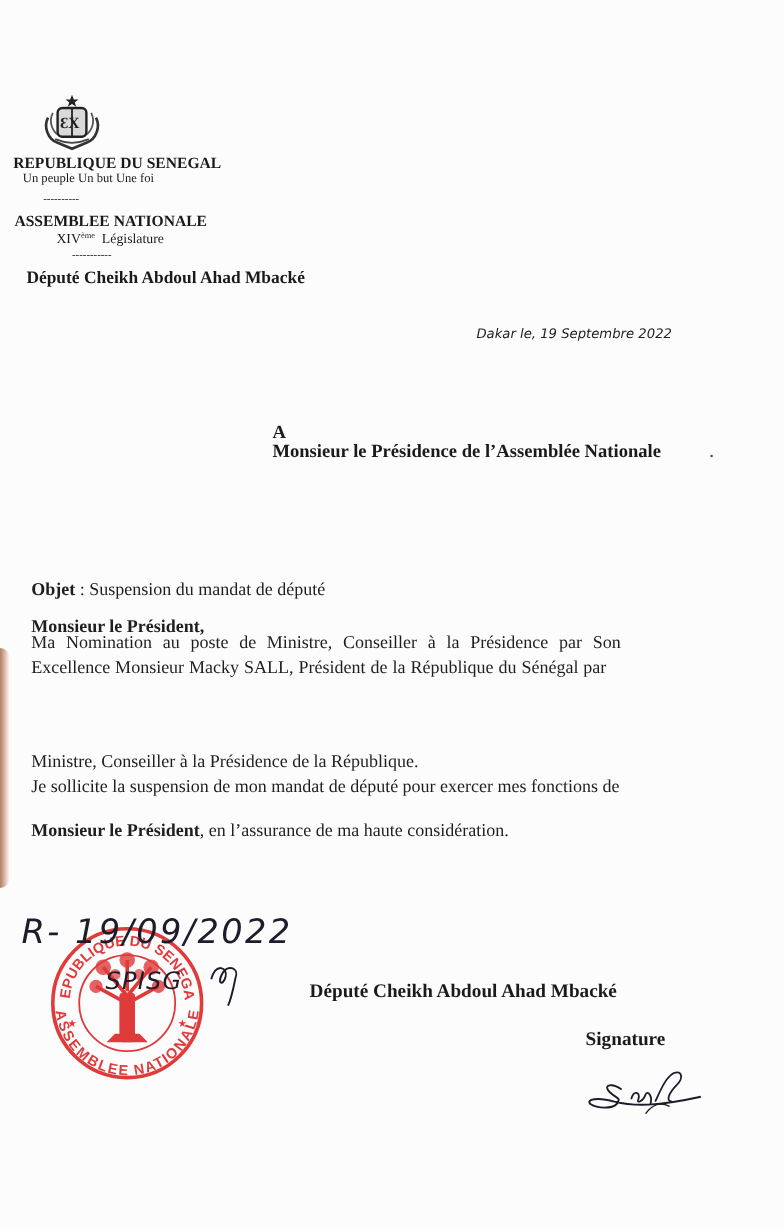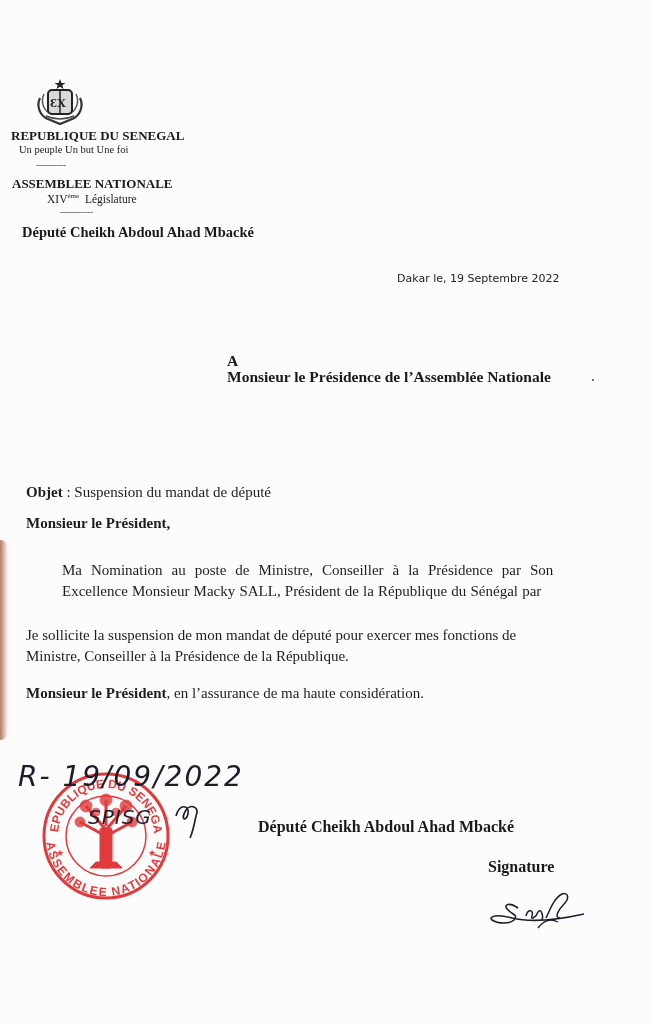--- a/index.html
+++ b/index.html
@@ -17,21 +17,21 @@
       background: linear-gradient(90deg, #8a4a2e 0%, #c48a6a 40%, rgba(255,255,255,0) 100%);
       opacity: 0.7; border-radius: 0 8px 8px 0;
     }
     
     .emblem { left: 32px; top: 78px; width: 56px; height: 48px; }
     .hdr { font-weight: bold; font-size: 13px; white-space: nowrap; }
     .hdr-small { font-size: 10.5px; white-space: nowrap; }
     .dashes { font-size: 9px; letter-spacing: 0px; white-space: nowrap; }
     sup { font-size: 7px; text-align: right; }
     .deputy-hdr { font-weight: bold; font-size: 14.5px; white-space: nowrap; }
-    .date { font-family: "DejaVu Sans", sans-serif; font-size: 11px; white-space: nowrap; color:#222; }
+    .date { font-family: "DejaVu Sans", sans-serif; font-style: italic; font-size: 11px; white-space: nowrap; color:#222; }
     .addr { font-weight: bold; font-size: 15.5px; white-space: nowrap; }
     .body-text { font-size: 15px; line-height: 21px; text-align: justify; color: #1e1e1e; }
     .body-text .line { display: block; white-space: nowrap; }
     .objet-label { font-weight: bold; }
     .bold { font-weight: bold; }
     .sig-name { font-weight: bold; font-size: 16px; white-space: nowrap; }
     .sig-label { font-weight: bold; font-size: 16px; white-space: nowrap; }
     .stamp { left: 40px; top: 770px; width: 132px; height: 132px; }
     .handwriting { left: 18px; top: 754px; width: 230px; height: 90px; }
     .signature { left: 488px; top: 888px; width: 100px; height: 42px; }
@@ -70,28 +70,28 @@
   <div class="abs addr" style="left:227px; top:352px;">A</div>
   <div class="abs addr" style="left:227px; top:368px;">Monsieur le Présidence de l’Assemblée Nationale</div>
   <div class="abs dot"></div>
 
   <div class="abs body-text" style="left:26px; top:482px; white-space:nowrap;">
     <span class="objet-label">Objet</span><span> : </span><span>Suspension du mandat de député</span>
   </div>
 
   <div class="abs body-text bold" style="left:26px; top:513px; white-space:nowrap;">Monsieur le Président,</div>
 
-  <div class="abs body-text" style="left:26px; top:560px; width:540px;margin-left:36px;">
+  <div class="abs body-text" style="left:26px; top:526px; width:540px;">
     <span class="line" style="word-spacing:5.2px;">Ma Nomination au poste de Ministre, Conseiller à la Présidence par Son</span>
     <span class="line" style="word-spacing:0.4px;">Excellence Monsieur Macky SALL, Président de la République du Sénégal par</span>
   </div>
 
   <div class="abs body-text" style="left:26px; top:625px; width:560px;">
+    <span class="line">Ministre, Conseiller à la Présidence de la République.</span>
     <span class="line">Je sollicite la suspension de mon mandat de député pour exercer mes fonctions de</span>
-    <span class="line">Ministre, Conseiller à la Présidence de la République.</span>
   </div>
 
   <div class="abs body-text" style="left:26px; top:683px; width:560px;">
     <span class="line"><span class="bold">Monsieur le Président</span><span>, en l’assurance de ma haute considération.</span></span>
   </div>
 
   <svg class="abs stamp" viewBox="0 0 132 132">
     <defs>
       <path id="topArc" d="M18,66 A48,48 0 0 1 114,66"></path>
       <path id="botArc" d="M16,66 A50,50 0 0 0 116,66"></path>

